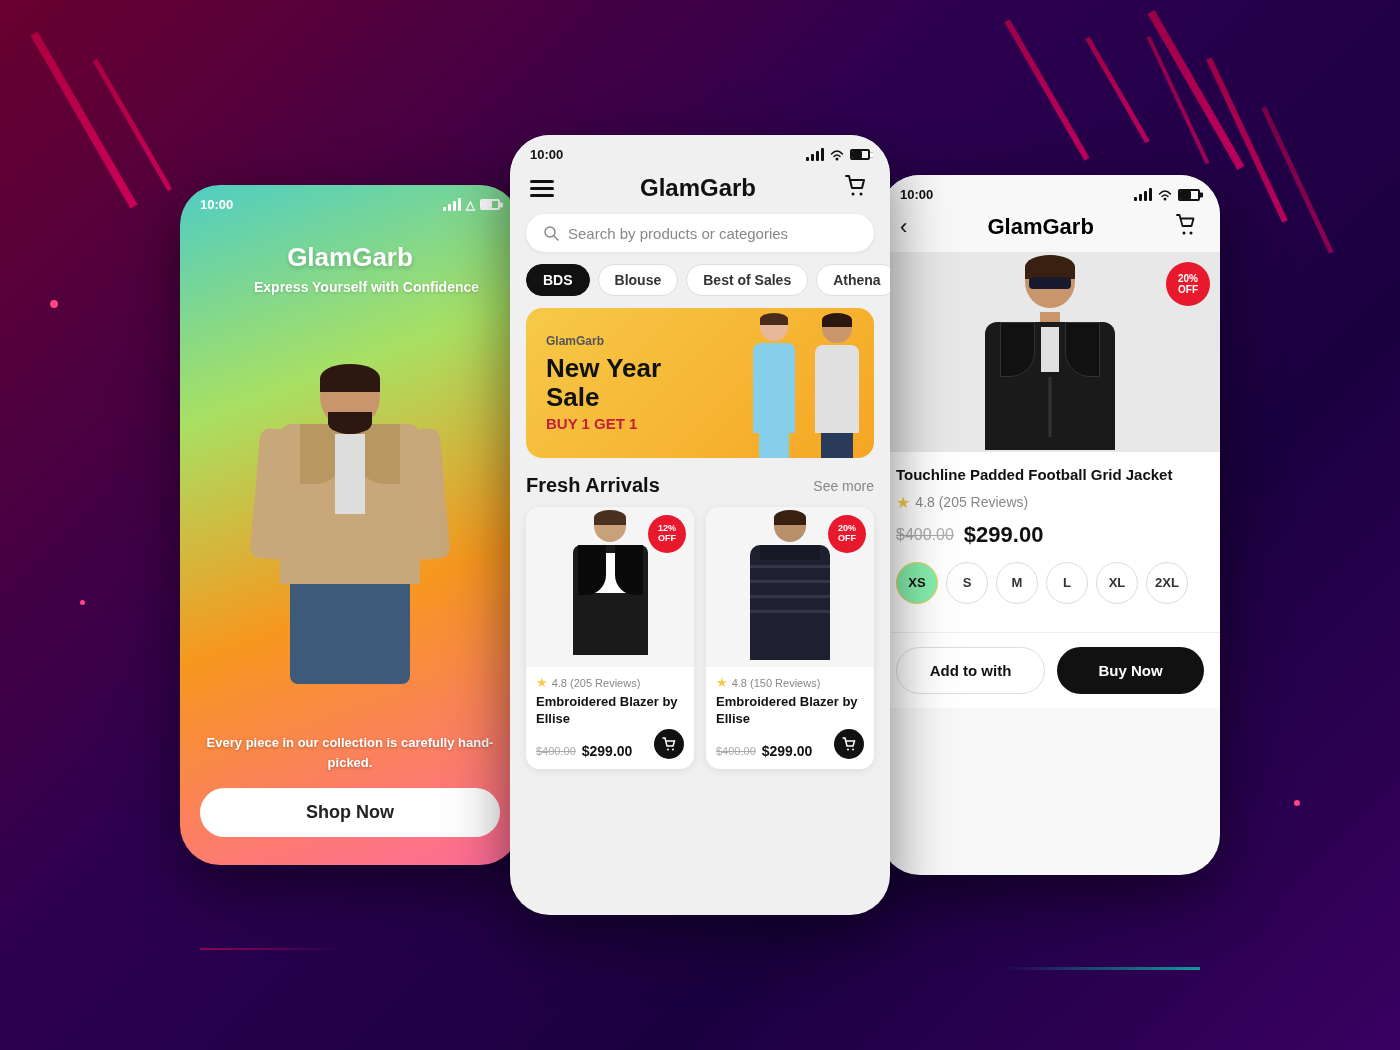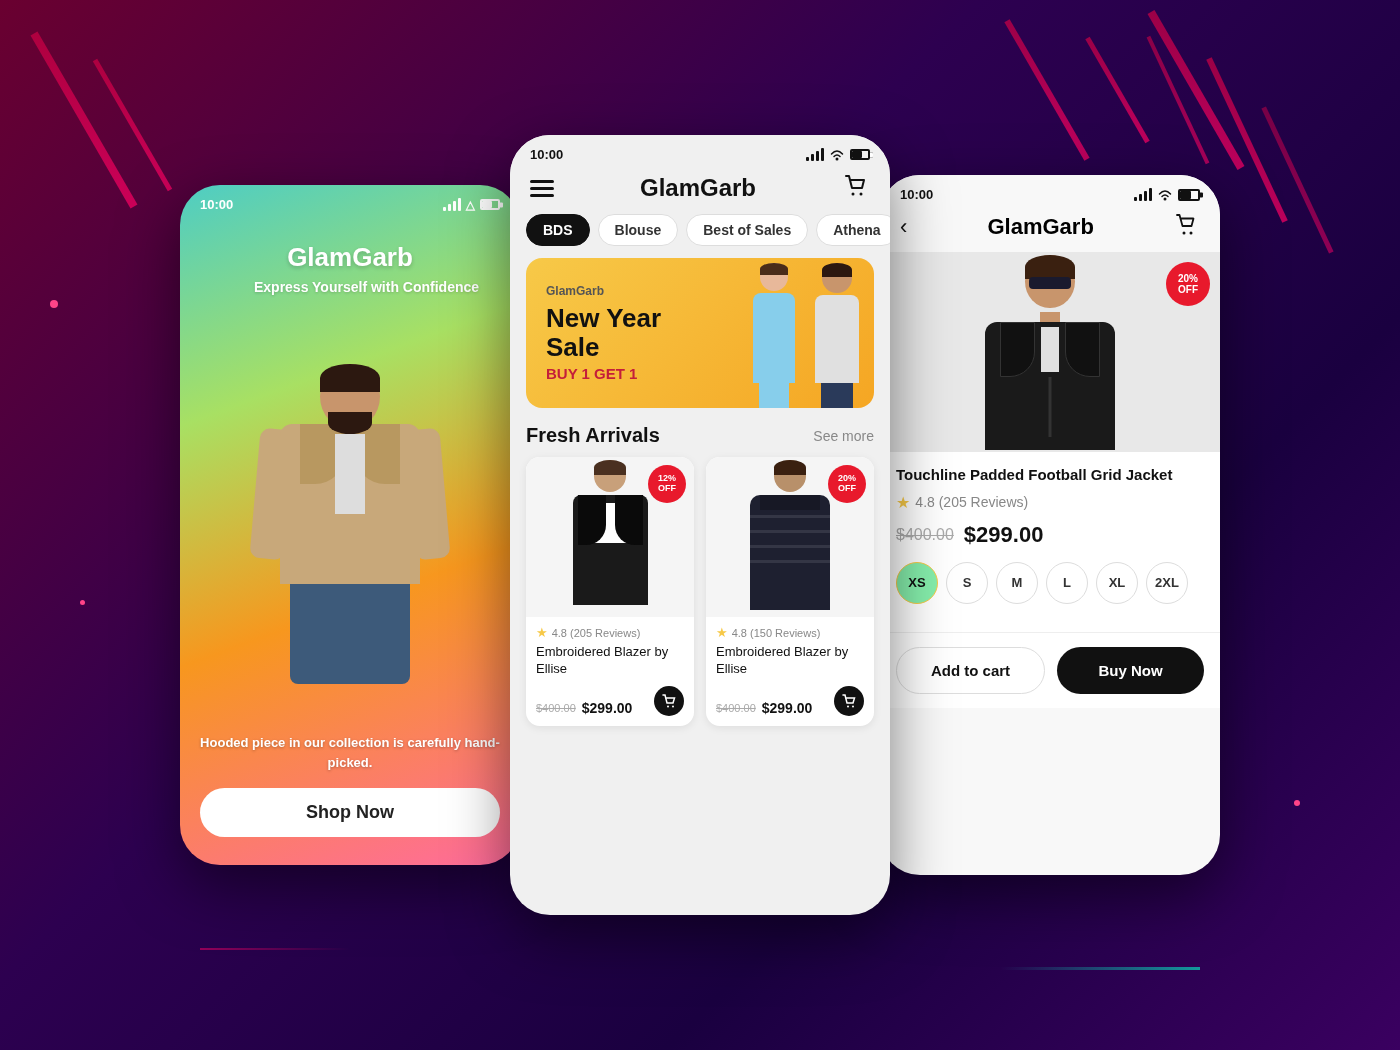--- a/index.html
+++ b/index.html
@@ -275,21 +275,21 @@
       justify-content: center;
       font-size: 9px;
       font-weight: 800;
       line-height: 1.1;
       text-align: center;
     }
     .product-info { padding: 8px 10px 10px; }
     .product-rating { display: flex; align-items: center; gap: 4px; margin-bottom: 4px; }
     .star { color: #f7c948; font-size: 13px; }
     .rating-text { font-size: 11px; color: #888; }
-    .product-name { font-size: 13px; font-weight: 400; color: #111; margin-bottom: 22px; line-height: 1.3; }
+    .product-name { font-size: 13px; font-weight: 700; color: #111; margin-bottom: 15px; line-height: 1.3; }
     .product-price { display: flex; align-items: center; gap: 6px; }
     .old-price { font-size: 11px; color: #aaa; text-decoration: line-through; }
     .new-price { font-size: 14px; font-weight: 800; color: #111; }
     .cart-add-btn {
       position: absolute;
       bottom: 10px;
       right: 10px;
       width: 30px;
       height: 30px;
       background: #111;
@@ -497,21 +497,21 @@
             <div style="position:absolute;top:10px;left:50%;transform:translateX(-50%);width:30px;height:80px;background:#ddd;"></div>
           </div>
 
           <div style="position:absolute;bottom:0;left:50%;transform:translateX(-50%);width:120px;height:100px;background:#3d5a7a;border-radius:0 0 8px 8px;"></div>
 
           <div style="position:absolute;top:65px;left:15px;width:35px;height:130px;background:#c8a87a;border-radius:10px;transform:rotate(5deg);"></div>
           <div style="position:absolute;top:65px;right:15px;width:35px;height:130px;background:#c8a87a;border-radius:10px;transform:rotate(-5deg);"></div>
         </div>
       </div>
 
-      <div class="phone-1-bottom-text">Hooded piece in our collection
+      <div class="phone-1-bottom-text">Every piece in our collection
 is carefully hand-picked.</div>
       <button class="phone-1-btn">Shop Now</button>
     </div>
   </div>
 
   <div class="phone phone-2">
     <div class="phone-2-status">
       <span>10:00</span>
       <div class="status-icons">
         <div class="bars">
@@ -542,20 +542,27 @@
       <div class="header-logo">GlamGarb</div>
       <div class="cart-icon-wrapper">
         <svg width="28" height="28" viewBox="0 0 28 28" fill="none">
           <path d="M4 4h3l3 12h10l2-8H9" stroke="#111" stroke-width="2" stroke-linecap="round" stroke-linejoin="round" fill="none"></path>
           <circle cx="11" cy="22" r="1.5" fill="#111"></circle>
           <circle cx="19" cy="22" r="1.5" fill="#111"></circle>
         </svg>
       </div>
     </div>
 
+    <div class="search-bar">
+      <svg width="18" height="18" viewBox="0 0 18 18">
+        <circle cx="8" cy="8" r="5" stroke="#888" stroke-width="1.5" fill="none"></circle>
+        <line x1="12" y1="12" x2="16" y2="16" stroke="#888" stroke-width="1.5" stroke-linecap="round"></line>
+      </svg>
+      <span class="search-placeholder">Search by products or categories</span>
+    </div>
 
     <div class="category-tabs">
       <div class="cat-tab active">BDS</div>
       <div class="cat-tab">Blouse</div>
       <div class="cat-tab">Best of Sales</div>
       <div class="cat-tab">Athena</div>
 
     </div>
 
     <div class="banner">
@@ -752,18 +759,18 @@
           <button class="size-btn">XL</button>
           <button class="size-btn">2XL</button>
         </div>
       </div>
 
       <div class="tabs-section">
       </div>
     </div>
 
     <div class="action-buttons">
-      <button class="add-to-cart-btn">Add to cart</button>
+      <button class="add-to-cart-btn">Add to with</button>
       <button class="buy-now-btn">Buy Now</button>
     </div>
   </div>
 
 </div>
 
 </body></html>

